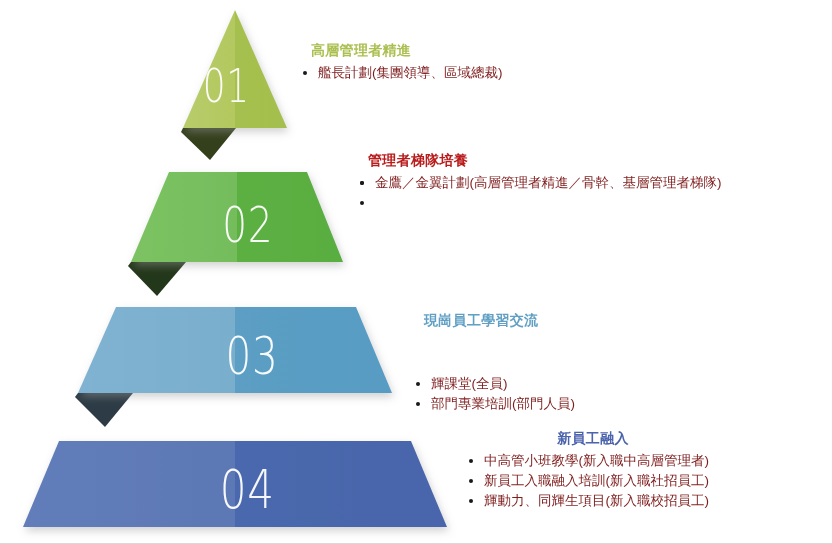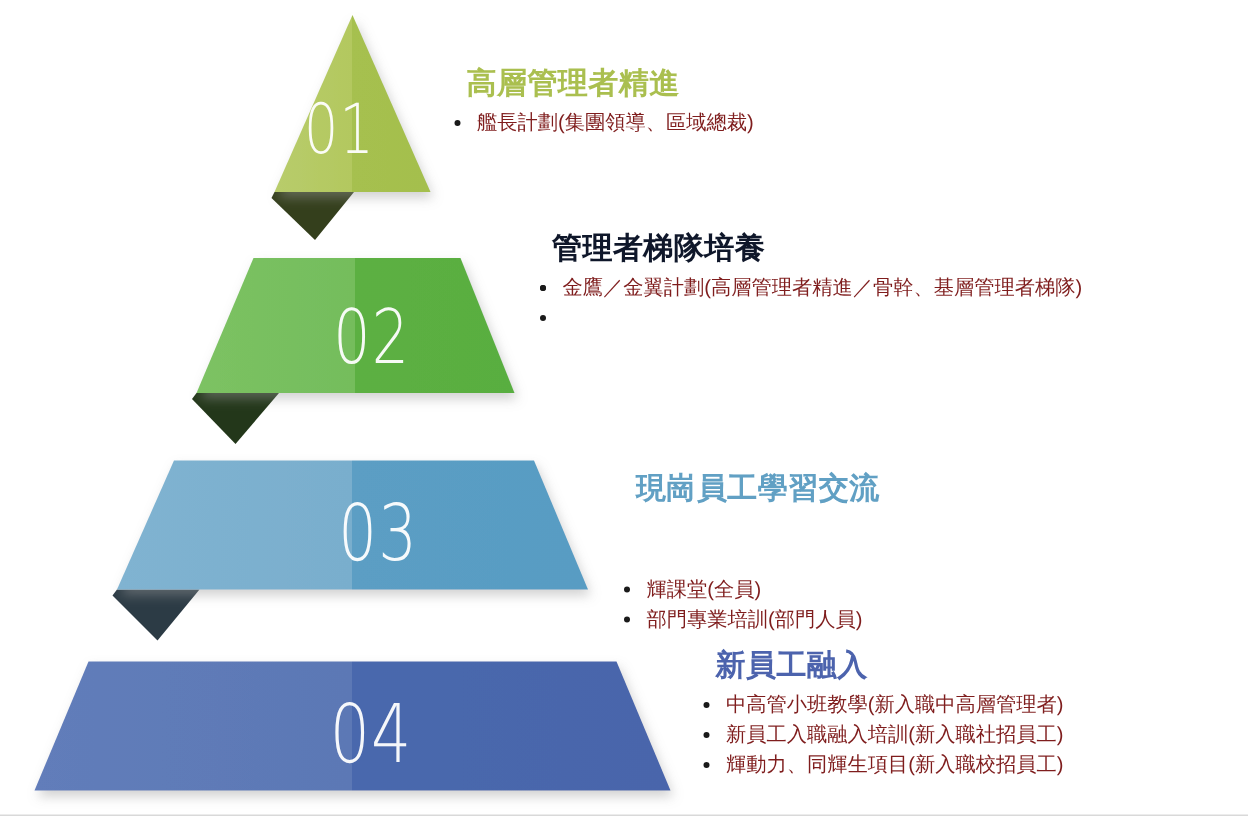--- a/index.html
+++ b/index.html
@@ -30,21 +30,21 @@
     white-space:nowrap;
   }
   #num-01{left:196px;top:63px;font-size:46px;}
   #num-02{left:215px;top:200px;font-size:50px;}
   #num-03{left:218px;top:330px;font-size:52px;}
   #num-04{left:212px;top:463px;font-size:54px;}
 
   
   .text-block{position:absolute;}
   .block-heading{
-    font-size:20px;
+    font-size:14px;
     font-weight:bold;
     letter-spacing:.3px;
     margin:0 0 3px 0;
     white-space:nowrap;
   }
   .bullet-list{
     list-style:none;
     margin:0;
     padding:0;
   }
@@ -64,23 +64,23 @@
     border-radius:50%;
     background:#1a1a1a;
   }
 
   #block-01{left:311px;top:42px;}
   #block-02{left:368px;top:152px;}
   #block-03{left:424px;top:312px;}
   #block-04{left:477px;top:430px;}
 
   #block-01 .block-heading{color:#aabf4f;}
-  #block-02 .block-heading{color:#0f172a;}
+  #block-02 .block-heading{color:#b91c1c;}
   #block-03 .block-heading{color:#61a0c4;}
-  #block-04 .block-heading{color:#4c63ad;}
+  #block-04 .block-heading{color:#4c63ad;text-align:center;}
 
   #block-01 .bullet-list{margin-left:-12px;}
   #block-02 .bullet-list{margin-left:-12px;}
   #block-03 .bullet-list{margin-left:-12px;margin-top:44px;}
   #block-04 .bullet-list{margin-left:-12px;}
 
   .edge-line{
     position:absolute;left:0;width:832px;height:1px;background:#d9d9d9;
   }
   #bottom-rule{top:543px;}

